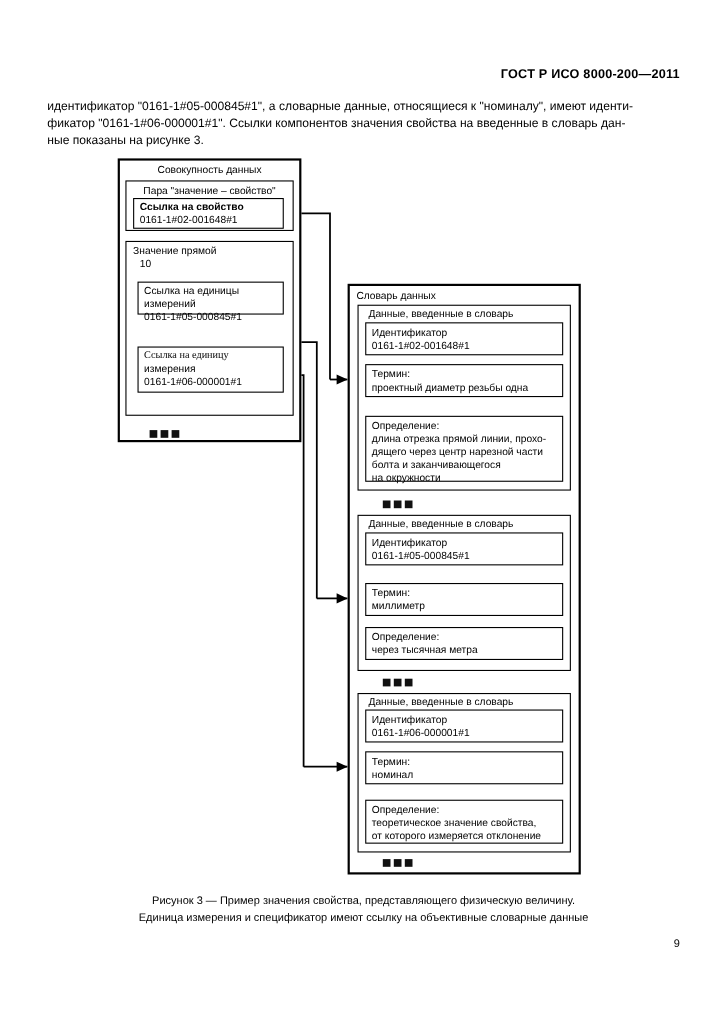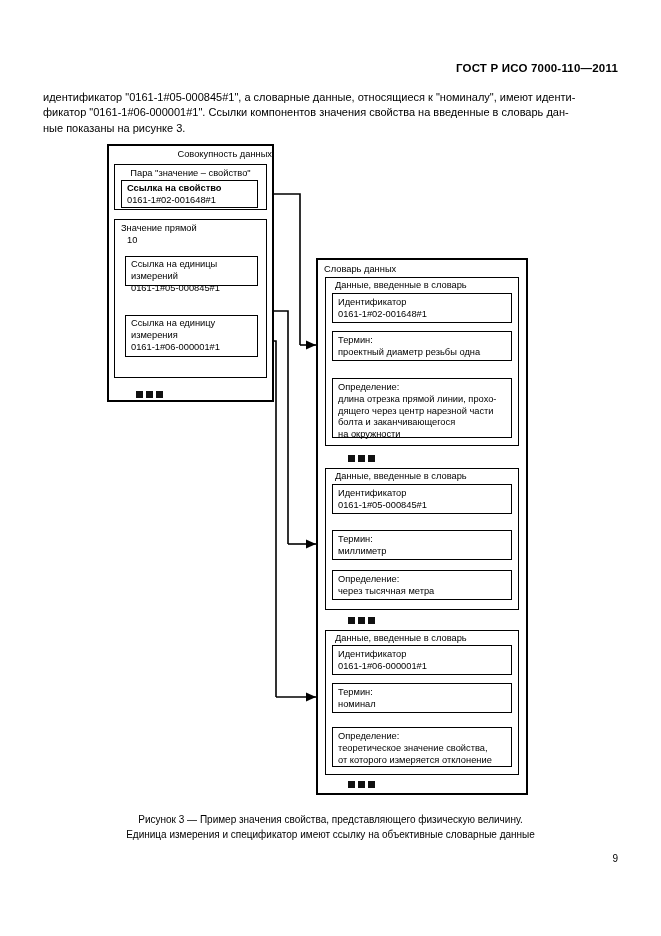--- a/index.html
+++ b/index.html
@@ -58,21 +58,21 @@
   .page-no{
     position:absolute;right:43px;top:853px;
     font-size:10px;
   }
 </style>
 </head>
 <body>
 
 <div class="page">
 
-  <div class="doc-header">ГОСТ Р ИСО 7000-110—2011</div>
+  <div class="doc-header">ГОСТ Р ИСО 8000-200—2011</div>
 
   <div class="body-text">
     <span>идентификатор "0161-1#05-000845#1", а словарные данные, относящиеся к "номиналу", имеют иденти-</span>
     <span>фикатор "0161-1#06-000001#1". Ссылки компонентов значения свойства на введенные в словарь дан-</span>
     <span>ные показаны на рисунке 3.</span>
   </div>
 
   <div class="figure">
 
     <svg class="fig-svg" width="661" height="810" viewBox="0 0 661 810">
@@ -89,21 +89,21 @@
         <path d="M276,697 L316,697"></path>
       </g>
       <g fill="#000">
         <polygon points="316,345 306,340.4 306,349.6"></polygon>
         <polygon points="316,544 306,539.4 306,548.6"></polygon>
         <polygon points="316,697 306,692.4 306,701.6"></polygon>
       </g>
     </svg>
 
     <div class="box thick" style="left:107px;top:144px;width:167px;height:258px;">
-      <div class="lbl center" style="top:3px;text-align:right;">Совокупность данных</div>
+      <div class="lbl center" style="top:3px;">Совокупность данных</div>
     </div>
 
     <div class="box med" style="left:114px;top:164px;width:153px;height:46px;">
       <div class="lbl center" style="top:3px;">Пара "значение – свойство"</div>
     </div>
     <div class="box med" style="left:121px;top:180px;width:137px;height:28px;">
       <div class="lbl" style="left:5px;top:2px;font-weight:bold;">Ссылка на свойство</div>
       <div class="lbl" style="left:5px;top:14px;">0161-1#02-001648#1</div>
     </div>
 
@@ -112,21 +112,21 @@
       <div class="lbl" style="left:12px;top:15px;">10</div>
     </div>
 
     <div class="box med" style="left:125px;top:256px;width:133px;height:30px;">
       <div class="lbl" style="left:5px;top:2px;">Ссылка на единицы</div>
       <div class="lbl" style="left:5px;top:14px;">измерений</div>
       <div class="lbl" style="left:5px;top:26px;">0161-1#05-000845#1</div>
     </div>
 
     <div class="box med" style="left:125px;top:315px;width:133px;height:42px;">
-      <div class="lbl" style="left:5px;top:2px;">Ссылка на единицу</div>
+      <div class="lbl" style="left:5px;top:2px;font-family:Liberation Serif, serif;">Ссылка на единицу</div>
       <div class="lbl" style="left:5px;top:14px;">измерения</div>
       <div class="lbl" style="left:5px;top:26px;">0161-1#06-000001#1</div>
     </div>
 
     <div class="dots" style="left:136px;top:391px;">
       <i></i>
         <i></i>
         <i></i>
     </div>
 

